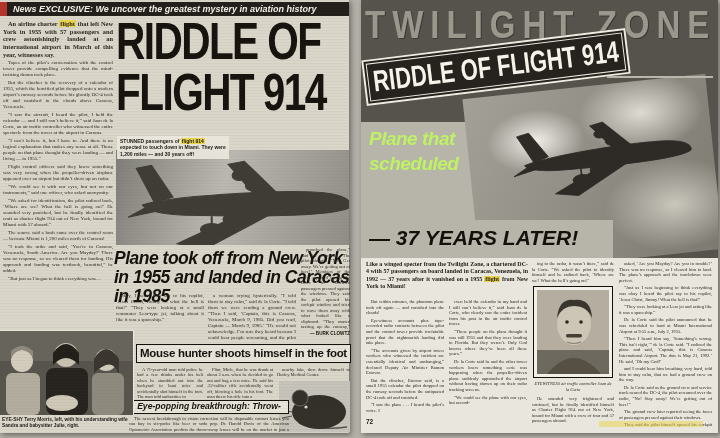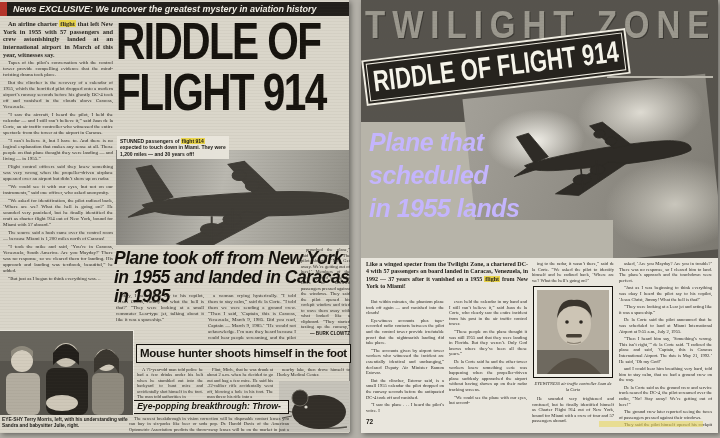--- a/index.html
+++ b/index.html
@@ -58,23 +58,23 @@
      font-size:22px;letter-spacing:0;transform:scaleY(1.35);white-space:nowrap;}
   .rp-photo{position:absolute;left:110px;top:86px;width:244px;height:176px;z-index:2;
      transform:rotate(-6deg);overflow:hidden;
      background:
        radial-gradient(70px 45px at 28% 28%, #f0eee7, transparent 70%),
        radial-gradient(90px 55px at 72% 18%, #dedbd2, transparent 70%),
        radial-gradient(100px 65px at 82% 72%, #c9c6bc, transparent 70%),
        linear-gradient(120deg,#a3a098,#7c7971);}
   .rp-lightpanel{position:absolute;left:0;top:122px;width:176px;height:104px;background:#b7b4a9;z-index:1;}
   .rp-lightstrip{position:absolute;left:0;top:220px;width:252px;height:42px;background:#b7b4a9;z-index:3;}
-  .rp-headline{position:absolute;left:8px;top:126px;width:168px;z-index:4;color:#c4b5fd;
+  .rp-headline{position:absolute;left:8px;top:126px;width:168px;z-index:4;color:#bef264;
      font-family:"Liberation Sans",sans-serif;font-weight:bold;font-style:italic;
-     font-size:25px;line-height:1.32;letter-spacing:-.5px;}
+     font-size:19px;line-height:1.32;letter-spacing:-.5px;}
   .rp-headline4{position:absolute;left:8px;top:226px;width:330px;z-index:4;color:#14110c;
      font-family:"Liberation Sans",sans-serif;font-weight:bold;font-style:italic;font-size:21px;}
   .rp-white{position:absolute;left:0;top:258px;width:357px;height:175px;background:#e9e6dd;z-index:6;}
   .rp-lead{position:absolute;left:5px;top:3px;width:162px;font-size:6px;line-height:1.22;
      font-weight:bold;text-align:justify;color:#23201b;}
   .rt{font-size:4.6px;line-height:1.22;}
   .portrait{position:absolute;left:172px;top:28px;width:80px;height:92px;border:1.5px solid #14110c;
      background:#f1efe7;box-sizing:border-box;padding:3px;}
   .portrait-img{width:100%;height:100%;background:#b9b2a4;overflow:hidden;}
   .portrait-cap{position:absolute;left:172px;top:123px;width:80px;font-style:italic;
@@ -213,22 +213,22 @@
       <div class="rp-lightstrip"></div>
       <div class="rp-rule"></div>
       <div class="rp-banner">
         <div class="rp-banner-inner">
           <span class="rp-banner-text">RIDDLE OF FLIGHT 914</span>
         </div>
       </div>
       <div class="rp-headline">
         <div>Plane that</div>
         <div>scheduled</div>
-        <div>in 1955 lands</div>
-      </div>
+      </div>
+      <div class="rp-headline4">— 37 YEARS LATER!</div>
     </div>
 
     <div class="rp-white">
       <div class="rp-lead">
         <span>Like a winged specter from the Twilight Zone, a chartered DC-4 with 57 passengers on board landed in Caracas, Venezuela, in 1992 — 37 years after it vanished on a 1955 </span><span class="hl">flight</span><span> from New York to Miami!</span>
       </div>
       <div class="t rt" style="left:5px;top:41px;width:78px;height:130px;">
         <p>But within minutes, the phantom plane took off again — and vanished into the clouds!</p>
         <p>Eyewitness accounts plus tape-recorded radio contacts between the pilot and the control tower provide irrefutable proof that the nightmarish landing did take place.</p>
         <p>“The accounts given by airport tower workers who witnessed the incident are essentially identical and unchanging,” declared Deputy Air Minister Ramon Estovar.</p>

